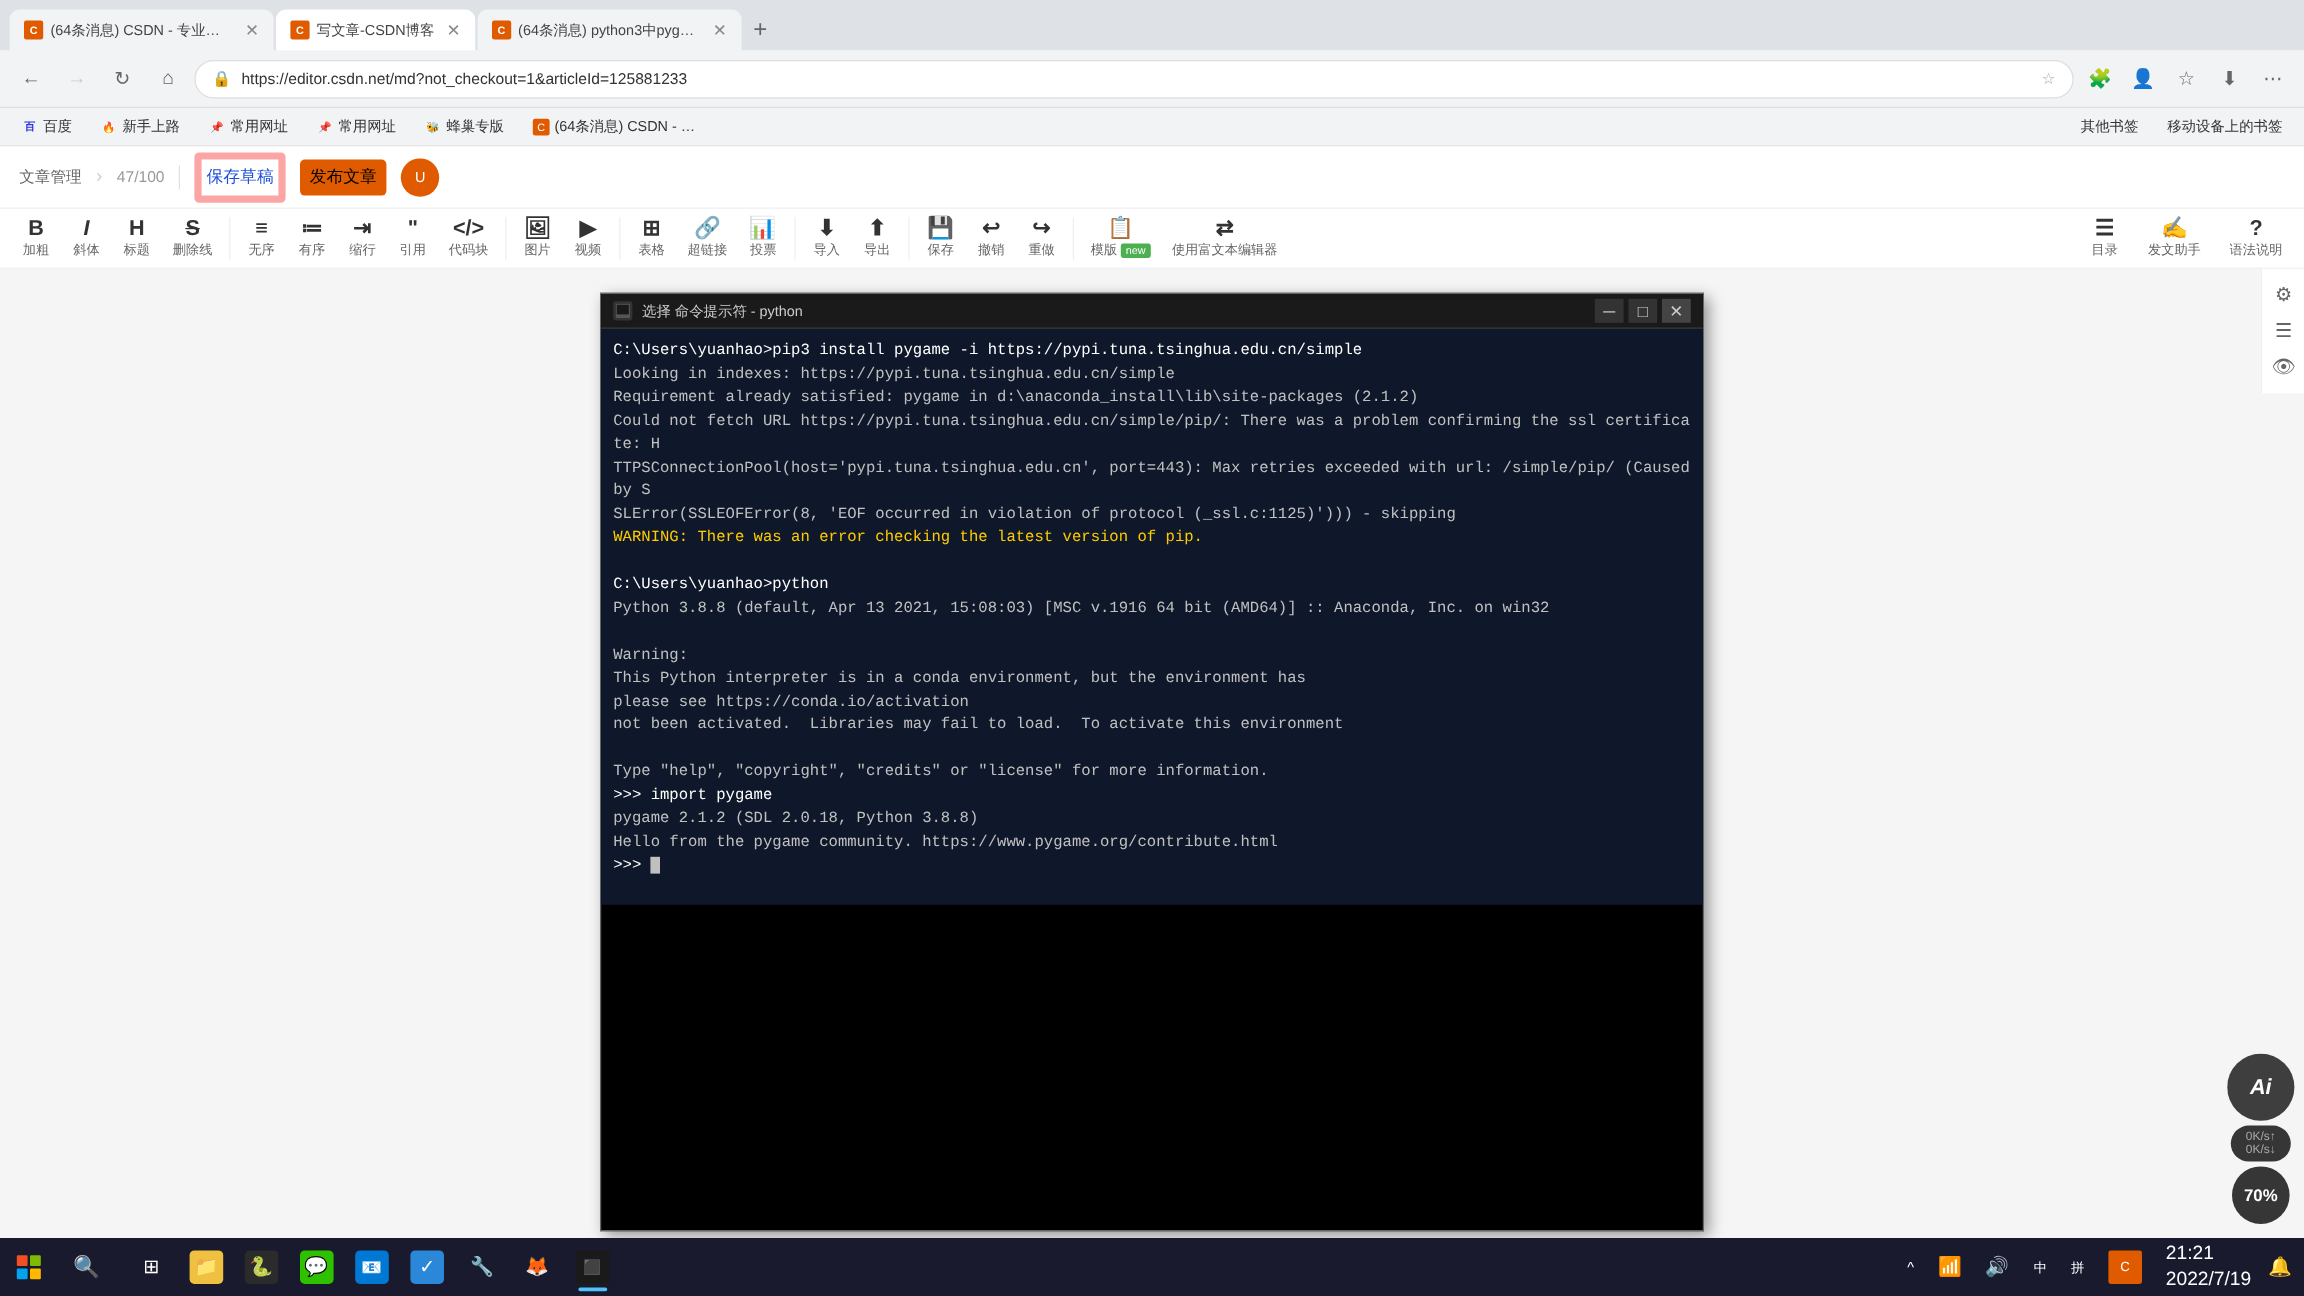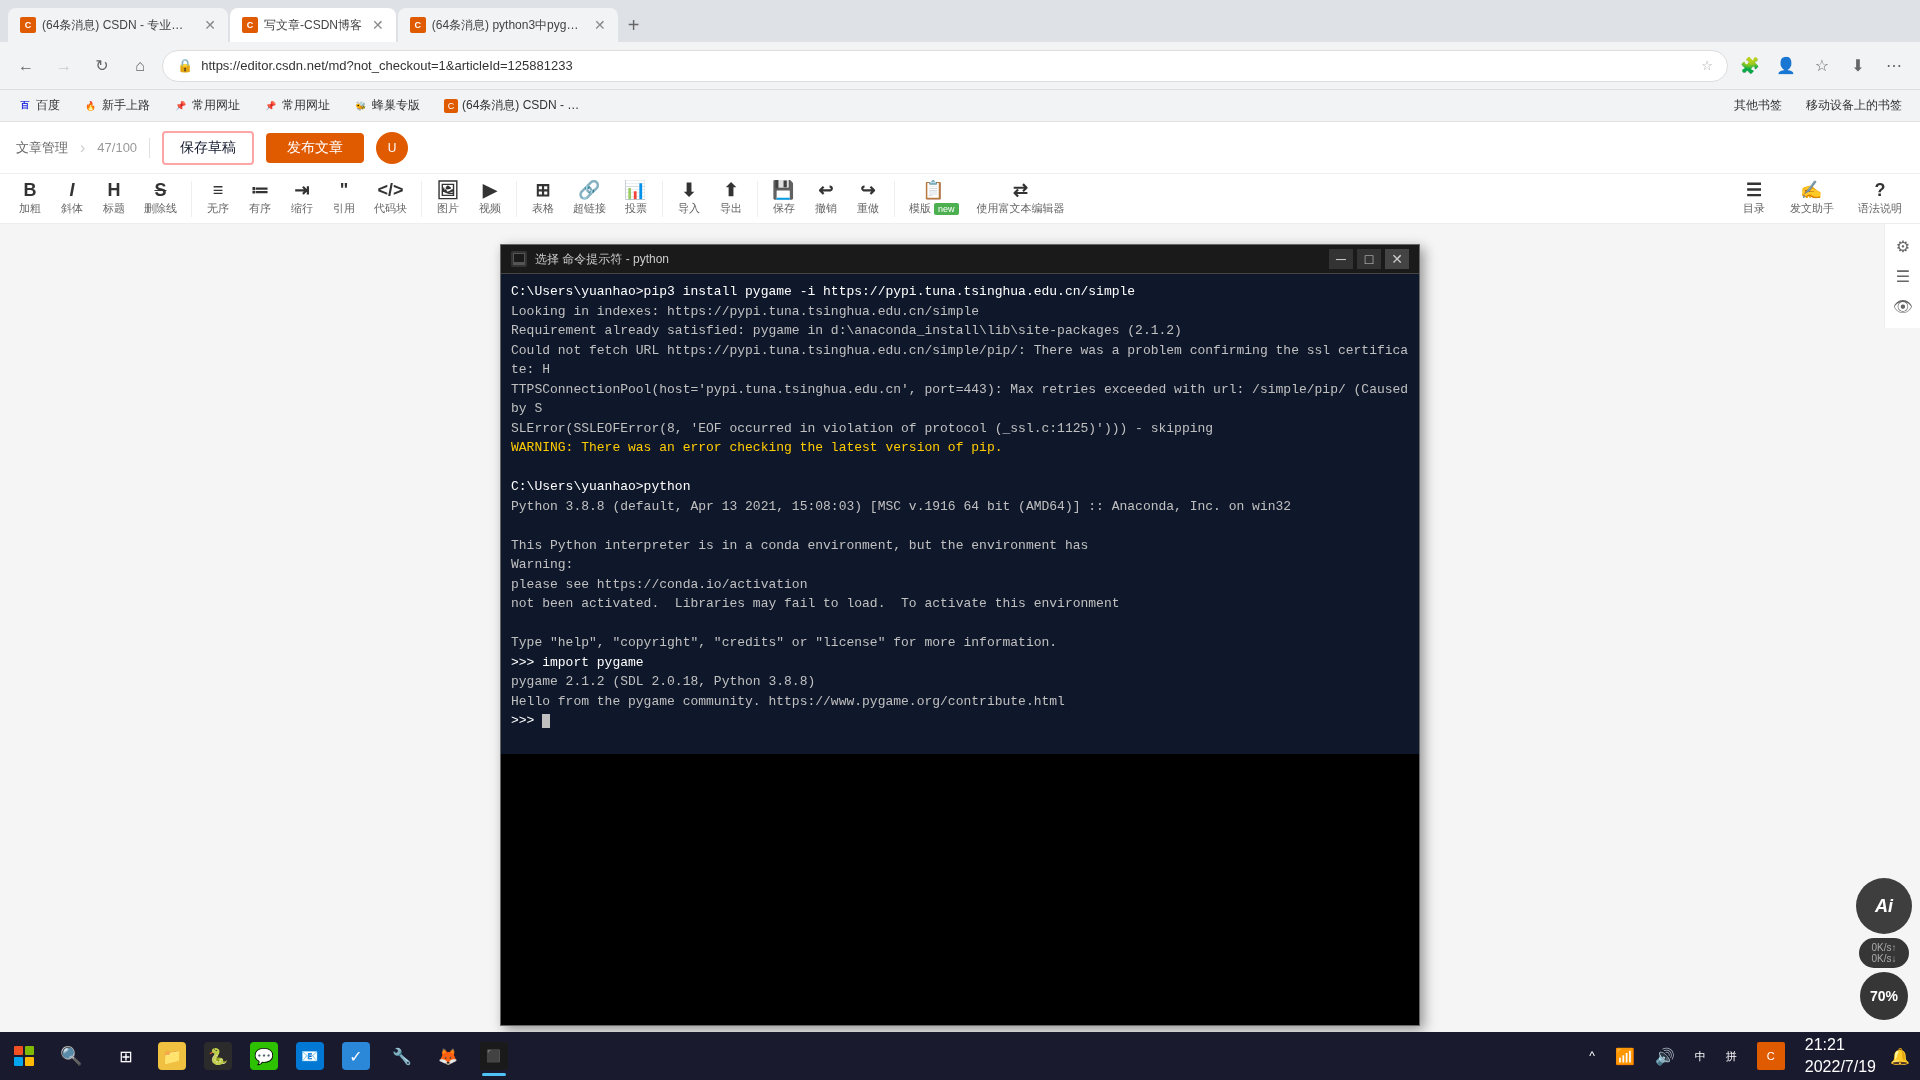--- a/index.html
+++ b/index.html
@@ -30,22 +30,22 @@
     .bookmarks-bar { display: flex; align-items: center; padding: 4px 10px; background: #f1f3f4; border-bottom: 1px solid #e0e0e0; gap: 8px; height: 32px; font-size: 12px; }
     .bookmark-item { display: flex; align-items: center; gap: 4px; padding: 3px 8px; border-radius: 4px; cursor: pointer; white-space: nowrap; color: #333; }
     .bm-favicon { width: 14px; height: 14px; border-radius: 2px; display: flex; align-items: center; justify-content: center; font-size: 9px; flex-shrink: 0; }
     .bookmarks-right { margin-left: auto; display: flex; gap: 8px; }
 
     
     .editor-header { background: white; border-bottom: 1px solid #eee; padding: 0 16px; display: flex; align-items: center; height: 52px; gap: 12px; }
     .article-mgmt { color: #666; font-size: 13px; cursor: pointer; white-space: nowrap; }
     .article-title-input { flex: 1; border: none; outline: none; font-size: 16px; color: #333; padding: 8px; background: transparent; }
     .word-count { color: #999; font-size: 13px; white-space: nowrap; }
-    .btn-draft { background: white; border: 2px solid #fca5a5; color: #0f172a; padding: 6px 16px; border-radius: 4px; font-size: 14px; cursor: pointer; white-space: nowrap; }
-    .btn-publish { background: #e05a00; border: none; color: #ffffff; padding: 6px 21px; border-radius: 4px; font-size: 14px; cursor: pointer; white-space: nowrap; }
+    .btn-draft { background: white; border: 6px solid #fca5a5; color: #1d4ed8; padding: 6px 4px; border-radius: 4px; font-size: 14px; cursor: pointer; white-space: nowrap; }
+    .btn-publish { background: #e05a00; border: none; color: #000000; padding: 6px 8px; border-radius: 4px; font-size: 14px; cursor: pointer; white-space: nowrap; }
     .avatar { width: 32px; height: 32px; border-radius: 50%; background: #e05a00; display: flex; align-items: center; justify-content: center; color: white; font-size: 12px; flex-shrink: 0; }
     .divider-v { width: 1px; height: 20px; background: #e0e0e0; }
 
     
     .toolbar { background: white; border-bottom: 1px solid #eee; display: flex; align-items: center; padding: 4px 10px; gap: 2px; height: 50px; flex-wrap: nowrap; }
     .tb-btn { display: flex; flex-direction: column; align-items: center; padding: 4px 8px; border-radius: 4px; cursor: pointer; font-size: 11px; color: #333; gap: 2px; min-width: 40px; white-space: nowrap; }
     .tb-icon { font-size: 18px; line-height: 1; font-weight: bold; color: #333; }
     .tb-label { font-size: 11px; color: #666; }
     .tb-divider { width: 1px; height: 36px; background: #eee; margin: 0 4px; }
     .tb-badge-new { background: #4caf50; color: white; font-size: 9px; padding: 1px 4px; border-radius: 2px; }
@@ -319,22 +319,22 @@
       <div class="term-line term-gray">Looking in indexes: https://pypi.tuna.tsinghua.edu.cn/simple</div>
       <div class="term-line term-gray">Requirement already satisfied: pygame in d:\anaconda_install\lib\site-packages (2.1.2)</div>
       <div class="term-line term-gray">Could not fetch URL https://pypi.tuna.tsinghua.edu.cn/simple/pip/: There was a problem confirming the ssl certificate: H</div>
       <div class="term-line term-gray">TTPSConnectionPool(host='pypi.tuna.tsinghua.edu.cn', port=443): Max retries exceeded with url: /simple/pip/ (Caused by S</div>
       <div class="term-line term-gray">SLError(SSLEOFError(8, 'EOF occurred in violation of protocol (_ssl.c:1125)'))) - skipping</div>
       <div class="term-line term-yellow">WARNING: There was an error checking the latest version of pip.</div>
       <div class="term-line">&nbsp;</div>
       <div class="term-line term-white">C:\Users\yuanhao&gt;python</div>
       <div class="term-line term-gray">Python 3.8.8 (default, Apr 13 2021, 15:08:03) [MSC v.1916 64 bit (AMD64)] :: Anaconda, Inc. on win32</div>
       <div class="term-line">&nbsp;</div>
+      <div class="term-line term-gray">Warning:</div>
       <div class="term-line term-gray">This Python interpreter is in a conda environment, but the environment has</div>
-      <div class="term-line term-gray">Warning:</div>
       <div class="term-line term-gray">please see https://conda.io/activation</div>
       <div class="term-line term-gray">not been activated.  Libraries may fail to load.  To activate this environment</div>
       <div class="term-line">&nbsp;</div>
       <div class="term-line term-gray">Type "help", "copyright", "credits" or "license" for more information.</div>
       <div class="term-line term-white">&gt;&gt;&gt; import pygame</div>
       <div class="term-line term-gray">pygame 2.1.2 (SDL 2.0.18, Python 3.8.8)</div>
       <div class="term-line term-gray">Hello from the pygame community. https://www.pygame.org/contribute.html</div>
       <div class="term-line term-white">&gt;&gt;&gt; <span class="term-cursor"></span></div>
     </div>
   </div>

